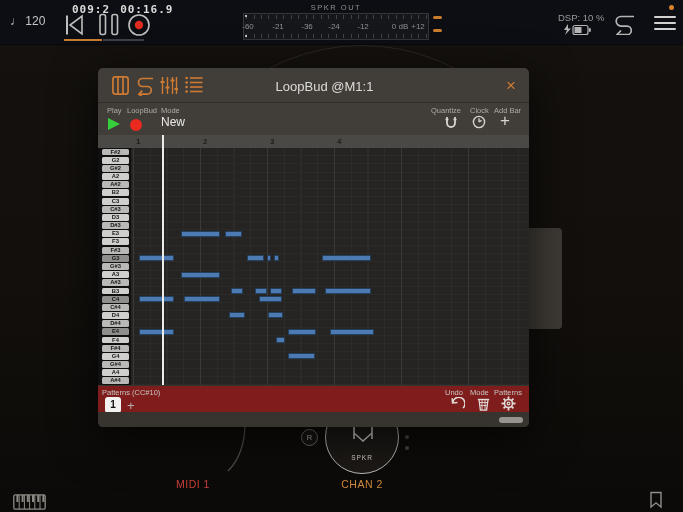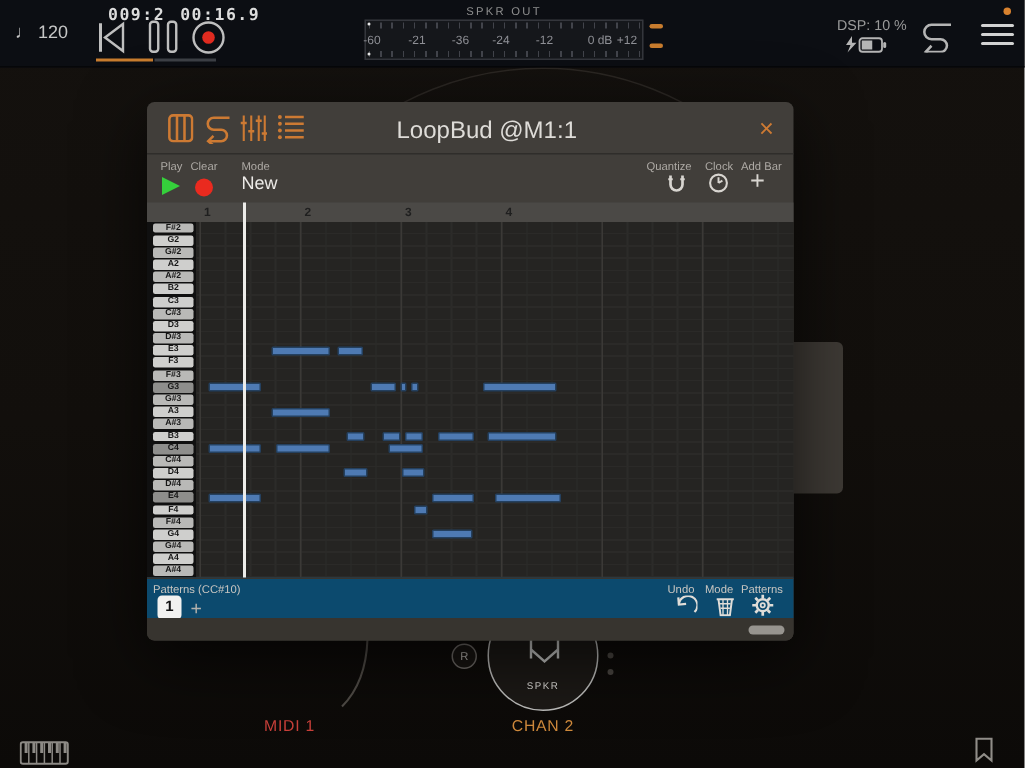--- a/index.html
+++ b/index.html
@@ -45,21 +45,21 @@
   #r-button { left:301px; top:429px; width:17px; height:17px; border-radius:50%; border:1px solid #6e6a66; background:#181512;
     color:#b5b2ae; font-size:7.5px; text-align:center; line-height:15px; }
   .side-dot { width:4px; height:4px; border-radius:50%; background:#4a4641; }
   #midi-label { left:163px; top:478px; width:60px; text-align:center; font-size:10.5px; letter-spacing:.5px; color:#c9403a; }
   #chan-label { left:336px; top:478px; width:52px; text-align:center; font-size:10.5px; letter-spacing:.5px; color:#d08a3c; }
 
   
   #window { left:98px; top:68px; width:431px; height:359px; background:#413e3a; border-radius:5px;
     box-shadow:0 12px 45px rgba(0,0,0,.65); }
   #titlebar { left:0; top:0; width:431px; height:35px; border-bottom:1px solid #2f2d2a; }
-  #win-title { left:0; top:11px; width:453px; text-align:center; font-size:16px; color:#dedcd8; }
+  #win-title { left:0; top:11px; width:453px; text-align:center; font-size:13px; color:#dedcd8; }
   #close-btn { left:402px; top:8px; width:22px; height:20px; color:#cd7a33; font-size:17px; line-height:19px; text-align:center; }
   .hdr-icon { position:absolute; top:8px; }
 
   #toolbar { left:0; top:35px; width:431px; height:32px; }
   .tool-label { position:absolute; top:3px; font-size:7.5px; color:#aeaaa5; }
   #play-tri { left:10px; top:15px; width:0; height:0; border-left:12px solid #35d03b; border-top:6.5px solid transparent; border-bottom:6.5px solid transparent; }
   #rec-dot { left:32px; top:16px; width:12px; height:12px; border-radius:50%; background:#ea2a1f; }
   #mode-value { left:63px; top:12px; font-size:12px; color:#eceae7; }
   #addbar-plus { left:402px; top:8px; font-size:17px; color:#d8d5d0; font-weight:300; }
 
@@ -75,21 +75,21 @@
 
   #grid { left:33px; top:80px; width:398px; height:237px; background:#252422; overflow:hidden;
     background-image:
       repeating-linear-gradient(0deg,#2b2a28 0 1px,transparent 1px 8.1724px),
       repeating-linear-gradient(90deg,#2c2b29 0 1px,transparent 1px 16.75px);
     background-position:0 0,2px 0; }
   .barline { position:absolute; top:0; width:1px; height:237px; background:#3b3936; }
   .note { position:absolute; height:6px; background:#4e7ab3; border:1px solid #24405f; border-radius:1px; }
   #playhead { left:64px; top:67px; width:1.5px; height:250px; background:#ecece9; z-index:5; }
 
-  #patterns-bar { left:0; top:317px; width:431px; height:27px; background:#0c4a6e; border-top:1px solid #383530; }
+  #patterns-bar { left:0; top:317px; width:431px; height:27px; background:#7f1d1d; border-top:1px solid #383530; }
   #patterns-label { left:4px; top:2px; font-size:7.5px; color:#c9c6c1; }
   .pattern-slot { position:absolute; top:11px; width:16px; height:16px; background:#f2f2f0; border-radius:3px;
     color:#111; font-size:10px; font-weight:bold; text-align:center; line-height:16px; }
   #pattern-add { left:29px; top:12px; font-size:13px; color:#b5b2ad; }
   .pb-label { position:absolute; top:2px; font-size:7.5px; color:#c9c6c1; }
 
   #bottom-strip { left:0; top:344px; width:431px; height:15px; background:#37342f; border-radius:0 0 5px 5px; }
   #scroll-handle { left:401px; top:5px; width:24px; height:6px; border-radius:3px; background:#97948f; }
 
   svg { display:block; }
@@ -216,21 +216,21 @@
         <line x1="5" y1="11" x2="17.5" y2="11" stroke="#cd7a33" stroke-width="1.6"></line>
       <circle cx="1.6" cy="15.5" r="1.3" fill="#cd7a33"></circle>
         <line x1="5" y1="15.5" x2="17.5" y2="15.5" stroke="#cd7a33" stroke-width="1.6"></line>
     </svg>
     <div id="win-title" class="abs">LoopBud @M1:1</div>
     <div id="close-btn" class="abs">×</div>
   </div>
 
   <div id="toolbar" class="abs">
     <span class="tool-label" style="left:9px">Play</span>
-    <span class="tool-label" style="left:29px">Clear</span>
+    <span class="tool-label" style="left:29px">LoopBud</span>
     <span class="tool-label" style="left:63px">Mode</span>
     <div id="play-tri" class="abs"></div>
     <div id="rec-dot" class="abs"></div>
     <div id="mode-value" class="abs">New</div>
 
     <span class="tool-label" style="left:333px">Quantize</span>
     <span class="tool-label" style="left:372px">Clock</span>
     <span class="tool-label" style="left:396px">Add Bar</span>
     <svg class="abs" style="left:346px;top:13px" width="14" height="15" viewBox="0 0 14 15">
       <path d="M3,1 V7 a4,4 0 0 0 8,0 V1" fill="none" stroke="#d8d5d0" stroke-width="1.8"></path>

